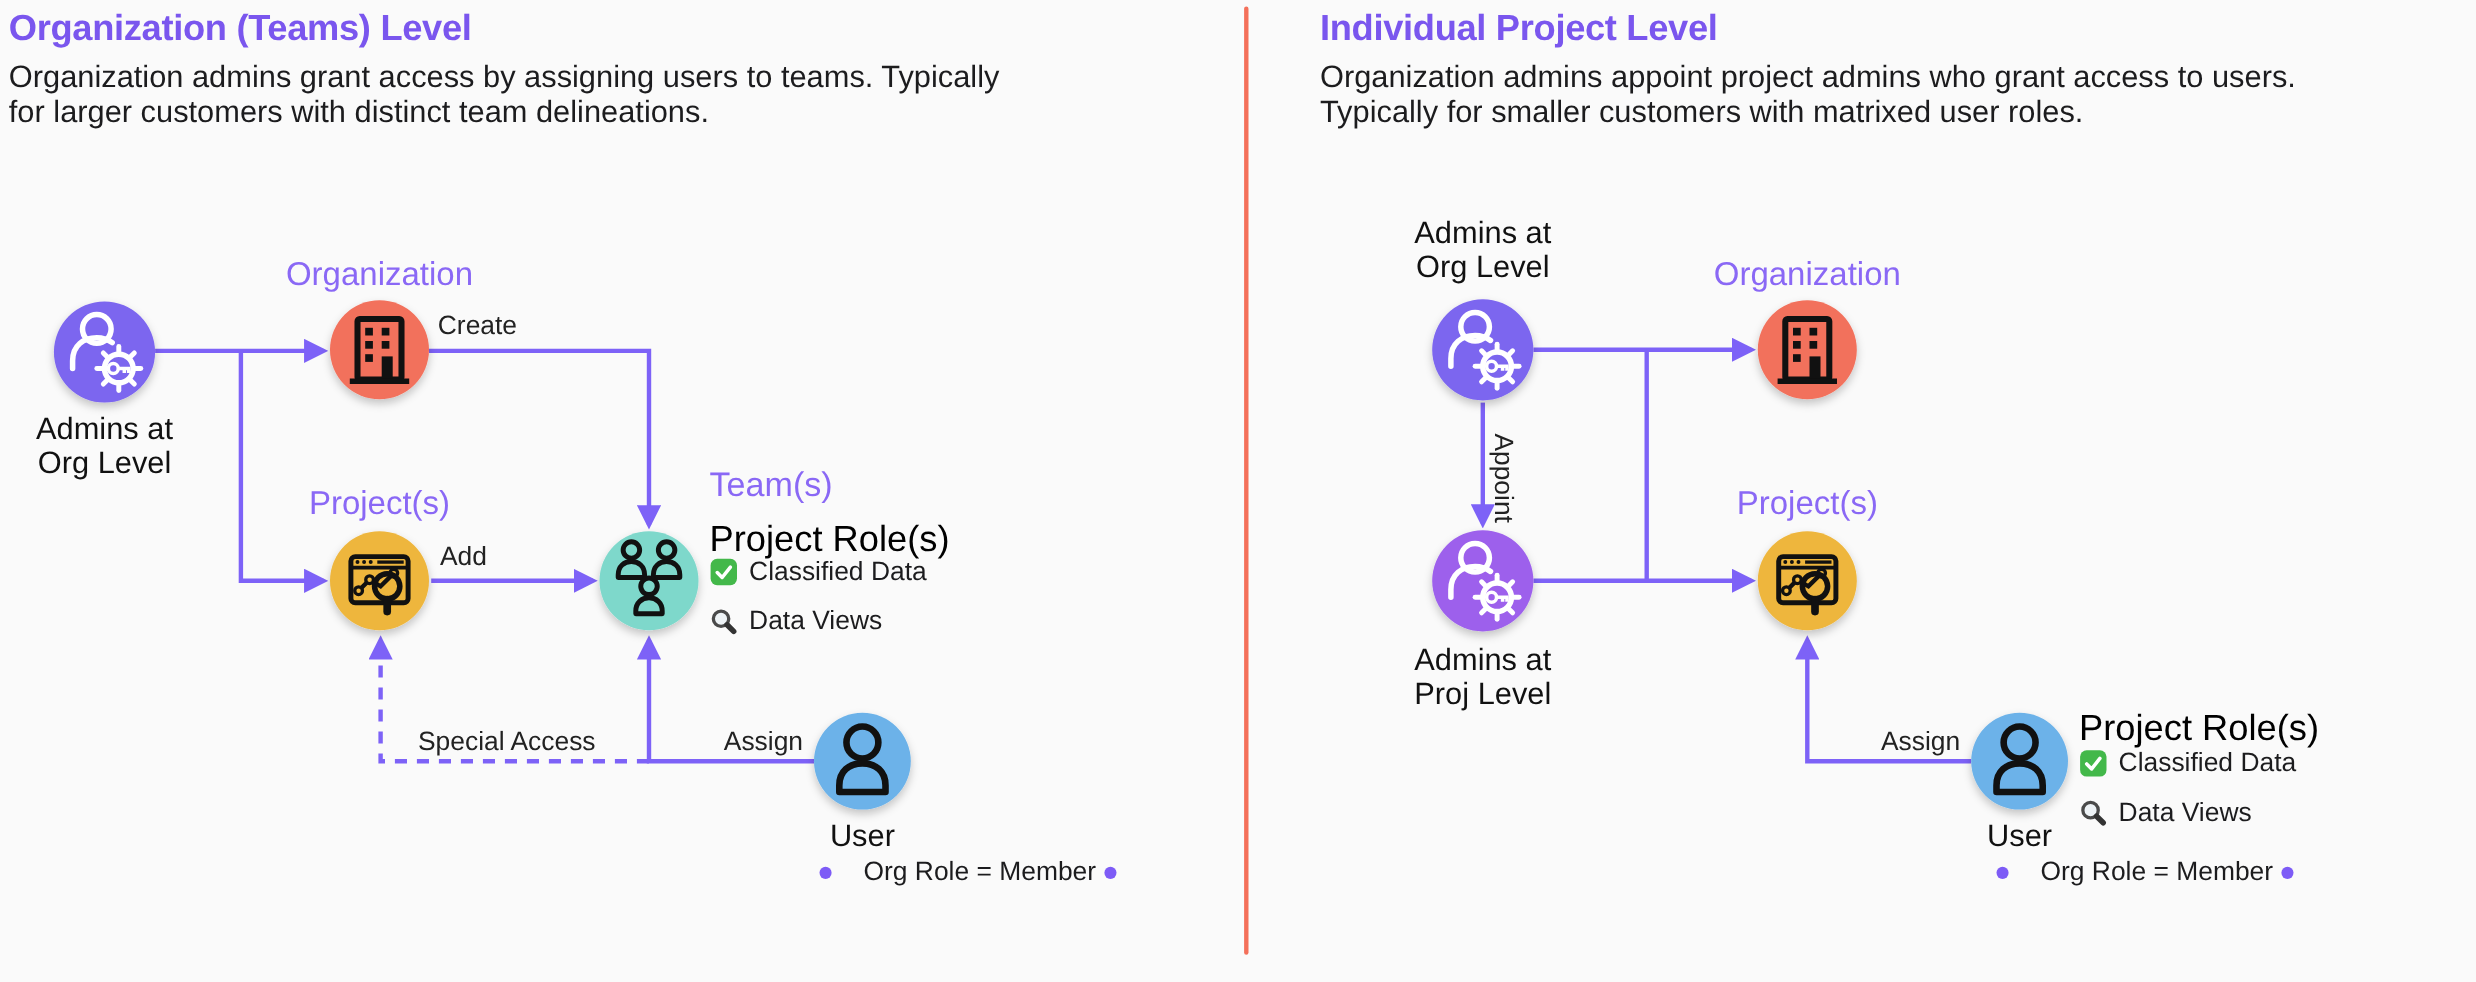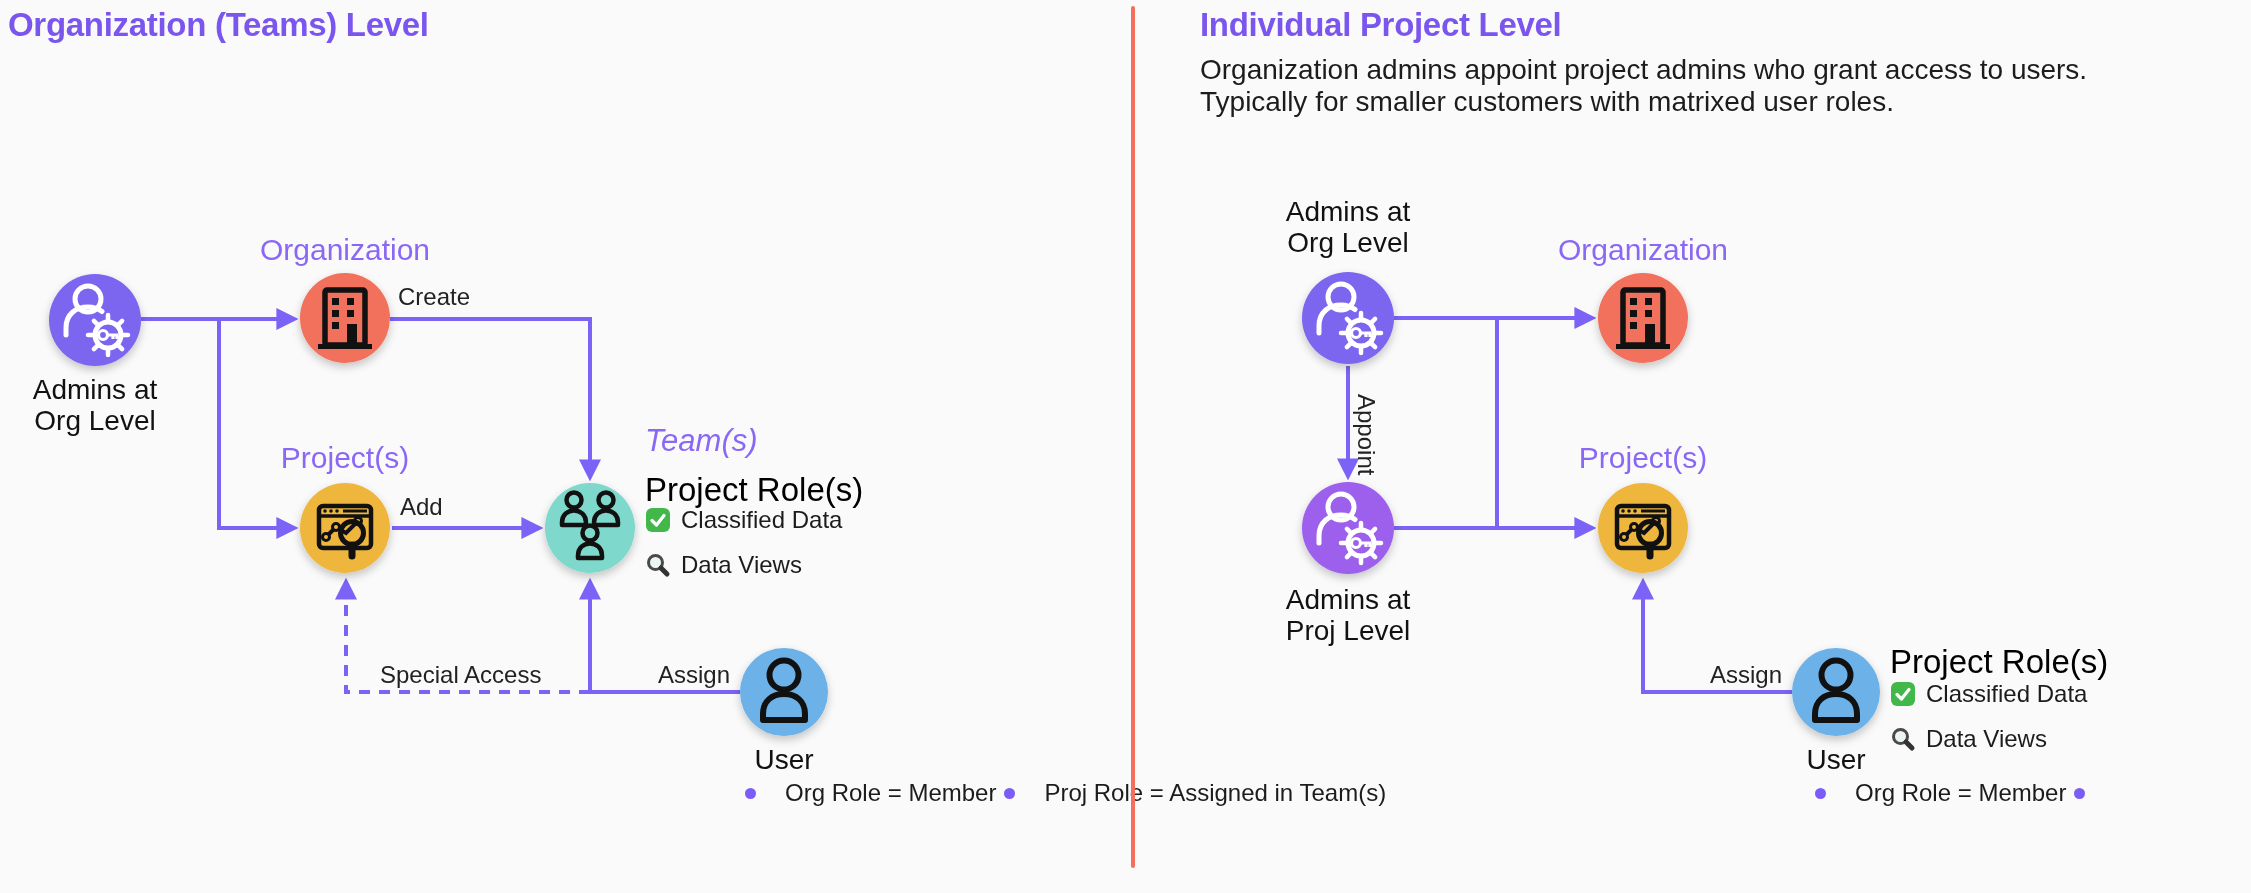--- a/index.html
+++ b/index.html
@@ -3,40 +3,44 @@
 <meta charset="utf-8">
 <style>
   html,body{margin:0;padding:0;background:#ffffff;}
   #stage{position:relative;width:2251px;height:893px;background:#fafafa;overflow:hidden;
          font-family:"Liberation Sans",sans-serif;color:#1a1a1a;}
   .abs{position:absolute;}
   .panel-title{font-size:33px;font-weight:700;color:#7a56ee;letter-spacing:-0.3px;white-space:nowrap;}
   .desc{font-size:28px;line-height:32px;color:#1c1c1e;white-space:nowrap;}
   .node-label{font-size:30px;color:#8a68f5;white-space:nowrap;}
   .node-label.center{transform:translateX(-50%);}
-  .big-label{font-size:31px;color:#8a68f5;white-space:nowrap;font-style:italic;}
+  .big-label{font-size:31px;color:#8a68f5;white-space:nowrap;}
   .caption{font-size:28px;line-height:31px;text-align:center;transform:translateX(-50%);white-space:nowrap;color:#111;}
   .edge-label{font-size:24px;color:#222;white-space:nowrap;}
   .vertical-label{writing-mode:vertical-rl;font-size:24px;color:#222;white-space:nowrap;}
   .user-label{font-size:28px;color:#111;transform:translateX(-50%);white-space:nowrap;}
   .role-heading{font-size:33px;color:#000000;white-space:nowrap;}
   .role-items{display:flex;flex-direction:column;gap:17px;}
   .role-row{display:flex;align-items:center;gap:10px;font-size:24px;color:#1c1c1e;white-space:nowrap;}
   .bullets{display:flex;flex-direction:row;gap:8px;}
   .bullet-row{display:flex;align-items:center;font-size:24px;color:#1c1c1e;white-space:nowrap;}
   .bullet-dot{width:11px;height:11px;border-radius:50%;background:#7d5bf6;margin-right:29px;flex:0 0 auto;}
   .divider{position:absolute;width:4px;border-radius:2px;background:#f4705a;}
   svg{pointer-events:none;}
 </style>
 </head>
 <body>
 
 <div id="stage">
 
   <div class="abs panel-title" style="left:8px;top:6px;">Organization (Teams) Level</div>
+  <div class="abs desc" style="left:8px;top:54px;">
+    <div>Organization admins grant access by assigning users to teams. Typically</div>
+    <div>for larger customers with distinct team delineations.</div>
+  </div>
 
   <svg class="abs" style="left:0;top:180px;" width="1140" height="713" viewBox="0 0 1140 713">
     <defs>
       <marker id="ahL" viewBox="0 0 10 10" refX="8" refY="5" markerWidth="5.5" markerHeight="5.5" orient="auto-start-reverse">
         <path d="M0,0 L10,5 L0,10 z" fill="#7d62f7"></path>
       </marker>
       <filter id="dsL" x="-40%" y="-40%" width="180%" height="180%">
         <feDropShadow dx="0" dy="4" stdDeviation="4" flood-color="#000000" flood-opacity="0.22"></feDropShadow>
       </filter>
       <g id="adminIconL" fill="none" stroke="#ffffff" stroke-width="5">
@@ -157,21 +161,20 @@
   </div>
 
   <div class="abs user-label" style="left:784px;top:744px;">User</div>
   <div class="abs bullets" style="left:745px;top:779px;">
     <div class="bullet-row">
       <span class="bullet-dot"></span>
       <span>Org Role = Member</span>
     </div>
     <div class="bullet-row">
       <span class="bullet-dot"></span>
-      <span>Proj Role = Assigned in Team(s)</span>
     </div>
   </div>
 
   <div class="divider" style="left:1131px;top:6px;height:862px;"></div>
 
   <div class="abs panel-title" style="left:1200px;top:6px;">Individual Project Level</div>
   <div class="abs desc" style="left:1200px;top:54px;">
     <div>Organization admins appoint project admins who grant access to users.</div>
     <div>Typically for smaller customers with matrixed user roles.</div>
   </div>

